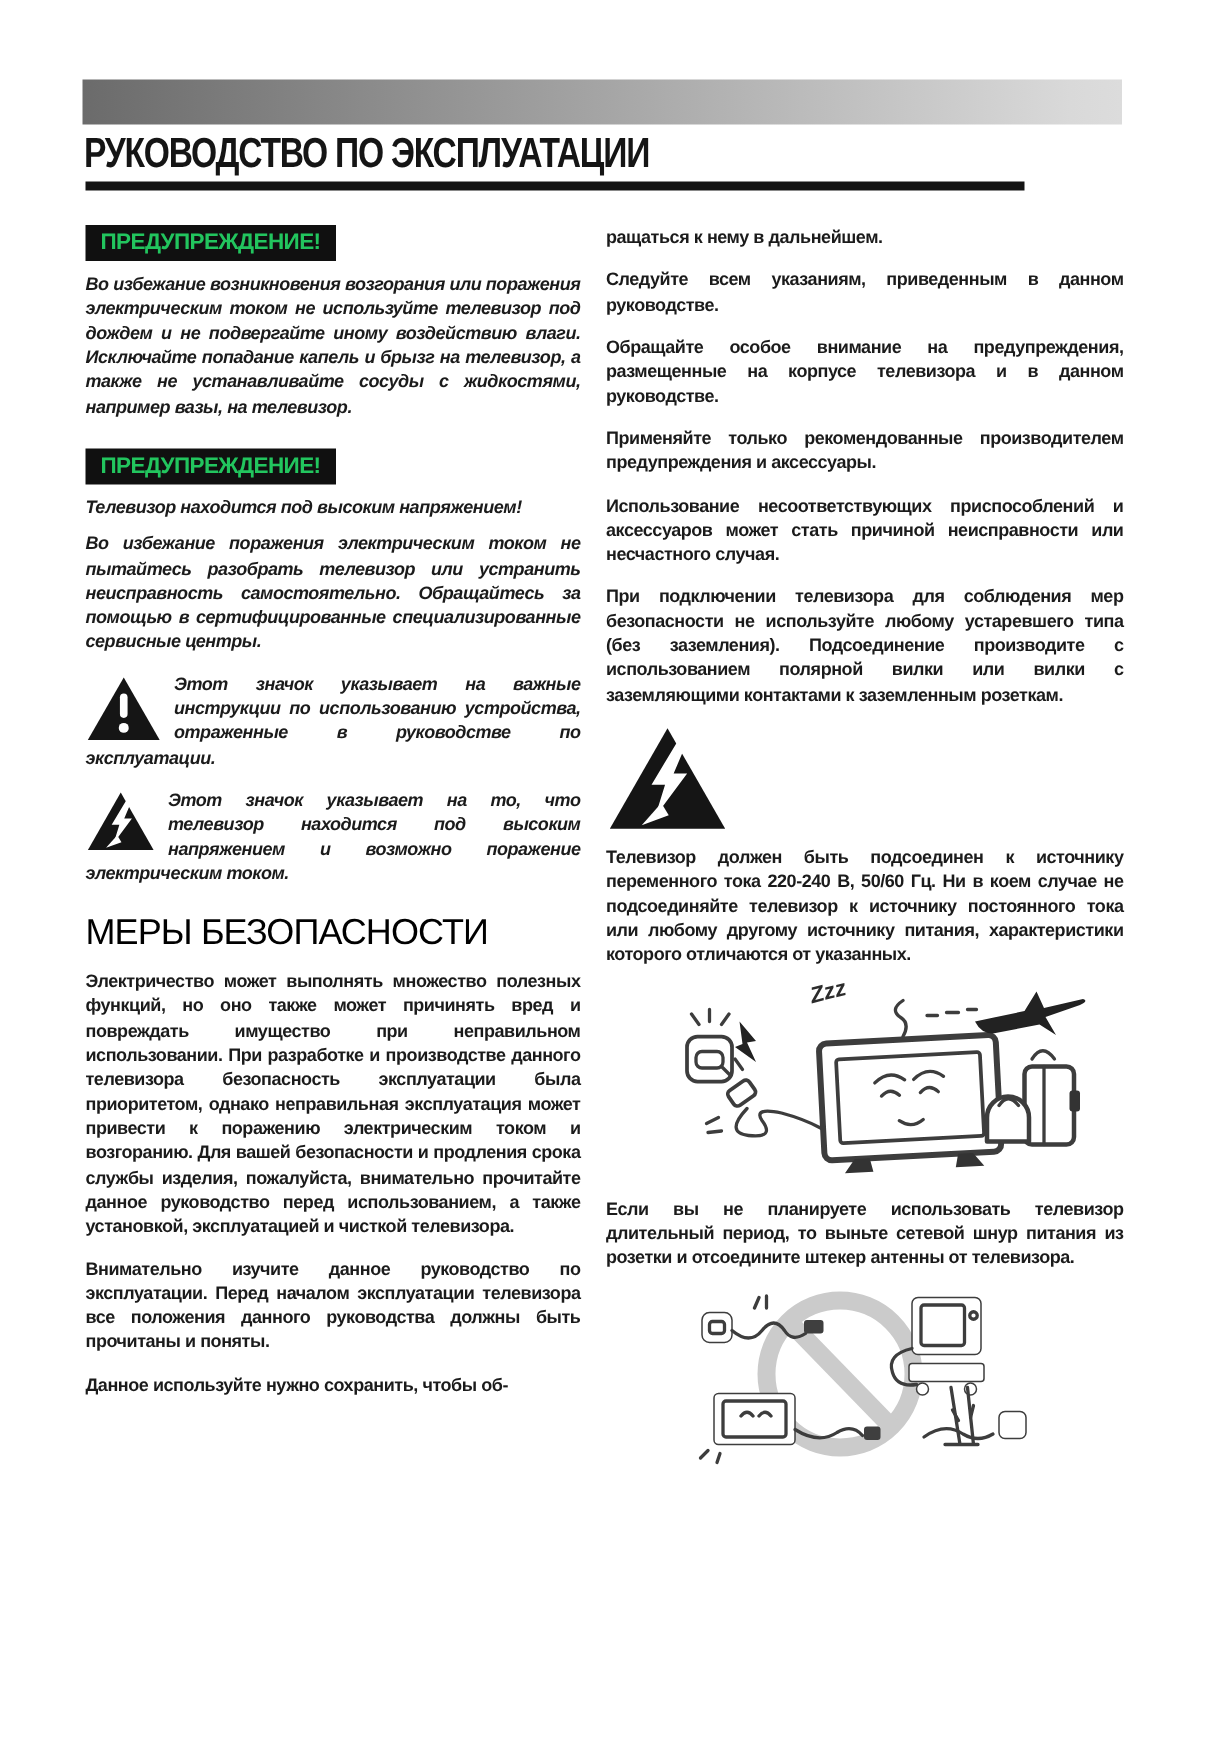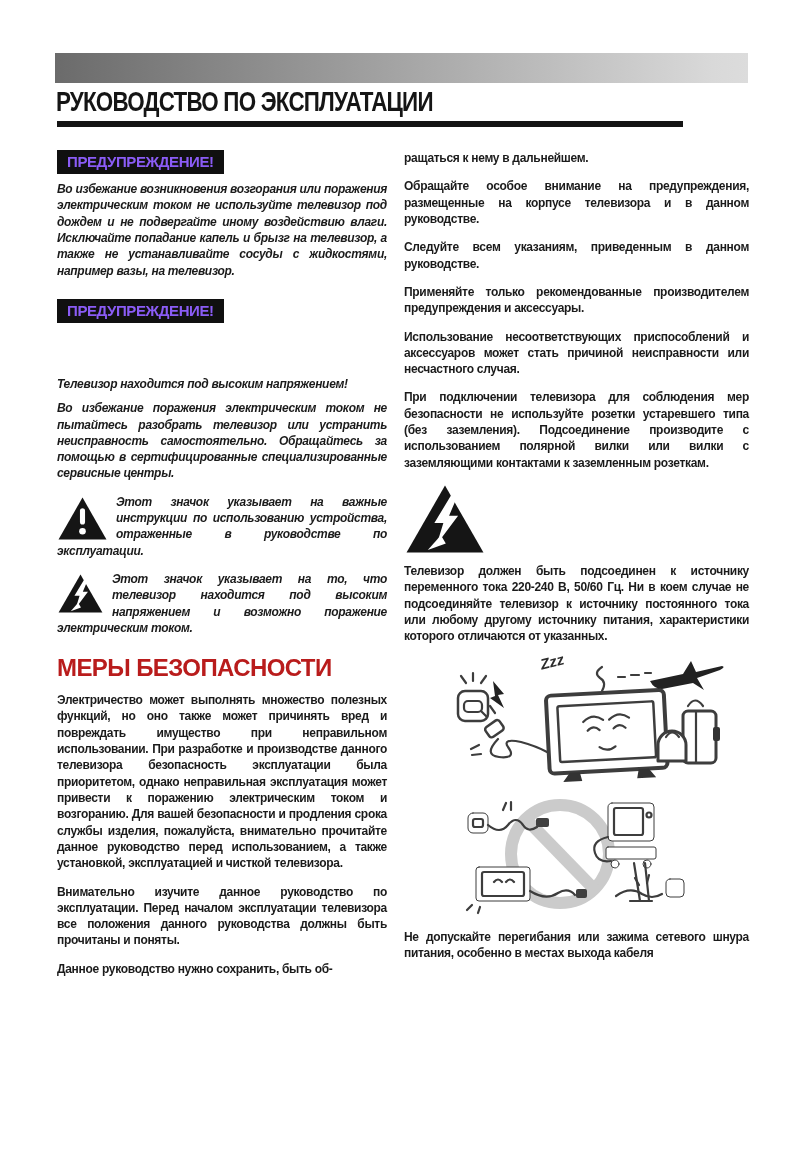--- a/index.html
+++ b/index.html
@@ -10,27 +10,27 @@
   .title{position:absolute;left:56px;top:86px;margin:0;font-size:28px;font-weight:bold;
         letter-spacing:-1px;white-space:nowrap;color:#151515;
         transform:scaleX(.80);transform-origin:left center;}
   .title-rule{position:absolute;left:57px;top:121px;width:626px;height:6px;background:#141414;}
   .col{position:absolute;top:150px;}
   .col-left{left:57px;width:330px;}
   .col-right{left:404px;width:345px;}
   p.body{margin:0 0 12px 0;font-size:12px;line-height:1.36;font-weight:bold;
         text-align:justify;letter-spacing:-.3px;}
   p.it{font-style:italic;}
-  .warnbox{display:inline-block;background:#101010;color:#8b5cf6;font-weight:bold;
+  .warnbox{display:inline-block;background:#101010;color:#22c55e;font-weight:bold;
         font-size:15px;letter-spacing:-.4px;padding:3px 10px 4px;margin:0 0 7px 0;}
   .warnbox.second{margin-top:8px;}
   .iconpara{clear:both;}
   .iconpara svg{float:left;margin:2px 8px 0 0;}
   .section-heading{clear:both;margin:18px 0 10px 0;font-size:24px;line-height:1.16;
-        font-weight:bold;letter-spacing:-.6px;white-space:nowrap;color:#b91c1c;}
+        font-weight:normal;letter-spacing:-.6px;white-space:nowrap;color:#000000;}
   .big-tri{display:block;margin:4px 0 8px 0;}
   .illus{position:relative;}
   .illus1{margin:0 0 8px 48px;}
   .illus2{margin:2px 0 10px 14px;}
   .zzz{position:absolute;left:88px;top:-4px;font-weight:bold;font-style:italic;
         font-size:15px;transform:rotate(-14deg);color:#2c2c2c;}
   svg .ln{stroke:#3d3d3d;stroke-width:2.2;fill:none;stroke-linecap:round;stroke-linejoin:round;}
   svg .lnw{stroke:#3d3d3d;fill:#fff;stroke-linecap:round;stroke-linejoin:round;}
 </style>
 </head>
@@ -45,21 +45,21 @@
   <div class="col col-left">
 
     <div class="warnbox">
       <span>ПРЕДУПРЕЖДЕНИЕ!</span>
     </div>
     <p class="body it">Во избежание возникновения возгорания или поражения электрическим током не используйте телевизор под дождем и не подвергайте иному воздействию влаги. Исключайте попадание капель и брызг на телевизор, а также не устанавливайте сосуды с жидкостями, например вазы, на телевизор.</p>
 
     <div class="warnbox second">
       <span>ПРЕДУПРЕЖДЕНИЕ!</span>
     </div>
-    <p class="body it" style="margin-bottom:8px;margin-top:46px;">Телевизор находится под высоким напряжением!</p>
+    <p class="body it" style="margin-bottom:8px;">Телевизор находится под высоким напряжением!</p>
     <p class="body it">Во избежание поражения электрическим током не пытайтесь разобрать телевизор или устранить неисправность самостоятельно. Обращайтесь за помощью в сертифицированные специализированные сервисные центры.</p>
 
     <p class="body it iconpara">
       <svg width="51" height="45" viewBox="0 0 100 88">
         <path d="M50 3 L97 85 L3 85 Z" fill="#151515"></path>
         <rect x="45" y="24" width="10" height="32" rx="5" fill="#fff"></rect>
         <circle cx="50" cy="69" r="6.5" fill="#fff"></circle>
       </svg>
       <span>Этот значок указывает на важные инструкции по использованию устройства, отраженные в руководстве по эксплуатации.</span>
     </p>
@@ -70,30 +70,30 @@
         <path d="M58 14 L37 49 h11 l-8 26 L66 40 h-11 l11 -26 Z" fill="#fff"></path>
         <polygon points="29,82 45,64 51,74" fill="#fff"></polygon>
       </svg>
       <span>Этот значок указывает на то, что телевизор находится под высоким напряжением и возможно поражение электрическим током.</span>
     </p>
 
     <h2 class="section-heading"><span>МЕРЫ БЕЗОПАСНОСТИ</span><br></h2>
 
     <p class="body">Электричество может выполнять множество полезных функций, но оно также может причинять вред и повреждать имущество при неправильном использовании. При разработке и производстве данного телевизора безопасность эксплуатации была приоритетом, однако неправильная эксплуатация может привести к поражению электрическим током и возгоранию. Для вашей безопасности и продления срока службы изделия, пожалуйста, внимательно прочитайте данное руководство перед использованием, а также установкой, эксплуатацией и чисткой телевизора.</p>
     <p class="body">Внимательно изучите данное руководство по эксплуатации. Перед началом эксплуатации телевизора все положения данного руководства должны быть прочитаны и поняты.</p>
-    <p class="body">Данное руководство нужно сохранить, быть об-</p>
+    <p class="body">Данное используйте нужно сохранить, чтобы об-</p>
   </div>
 
   <div class="col col-right">
     <p class="body">ращаться к нему в дальнейшем.</p>
+    <p class="body">Следуйте всем указаниям, приведенным в данном руководстве.</p>
     <p class="body">Обращайте особое внимание на предупреждения, размещенные на корпусе телевизора и в данном руководстве.</p>
-    <p class="body">Следуйте всем указаниям, приведенным в данном руководстве.</p>
     <p class="body">Применяйте только рекомендованные производителем предупреждения и аксессуары.</p>
     <p class="body">Использование несоответствующих приспособлений и аксессуаров может стать причиной неисправности или несчастного случая.</p>
-    <p class="body">При подключении телевизора для соблюдения мер безопасности не используйте розетки устаревшего типа (без заземления). Подсоединение производите с использованием полярной вилки или вилки с заземляющими контактами к заземленным розеткам.</p>
+    <p class="body">При подключении телевизора для соблюдения мер безопасности не используйте любому устаревшего типа (без заземления). Подсоединение производите с использованием полярной вилки или вилки с заземляющими контактами к заземленным розеткам.</p>
 
     <svg class="big-tri" width="82" height="72" viewBox="0 0 100 88">
       <path d="M50 3 L97 85 L3 85 Z" fill="#151515"></path>
       <path d="M58 14 L37 49 h11 l-8 26 L66 40 h-11 l11 -26 Z" fill="#fff"></path>
       <polygon points="29,82 45,64 51,74" fill="#fff"></polygon>
     </svg>
 
     <p class="body">Телевизор должен быть подсоединен к источнику переменного тока 220-240 В, 50/60 Гц. Ни в коем случае не подсоединяйте телевизор к источнику постоянного тока или любому другому источнику питания, характеристики которого отличаются от указанных.</p>
 
     <div class="illus illus1">
@@ -126,20 +126,21 @@
           <rect class="lnw" x="231" y="54" width="33" height="52" rx="5" stroke-width="3"></rect>
           <rect x="261" y="70" width="7" height="14" rx="2" fill="#333"></rect>
           <path class="ln" d="M244 54 v52"></path>
           <path class="ln" d="M236 49 q7 -11 15 0" stroke-width="2.5"></path>
           <path class="lnw" d="M206 88 a14 14 0 0 1 28 0 v16 h-28 z" stroke-width="3"></path>
           <path class="ln" d="M214 80 q6 -9 13 0"></path>
         </g>
       </svg>
     </div>
 
+    <p class="body">Если вы не планируете использовать телевизор длительный период, то выньте сетевой шнур питания из розетки и отсоедините штекер антенны от телевизора.</p>
 
     <div class="illus illus2">
       <svg width="280" height="118" viewBox="0 0 280 118">
         <g stroke="#cbcbcb" stroke-width="12" fill="none">
           <circle cx="142" cy="57" r="49"></circle>
           <line x1="108" y1="22" x2="176" y2="92"></line>
         </g>
         <g>
           <rect class="lnw" x="50" y="16" width="20" height="20" rx="5"></rect>
           <rect class="ln" x="55" y="22" width="10" height="8" rx="2"></rect>
@@ -160,16 +161,15 @@
           <rect x="158" y="92" width="11" height="9" rx="2" fill="#3f3f3f"></rect>
           <path class="ln" d="M54 108 l-5 5 M62 110 l-2 6"></path>
           <path class="ln" d="M216 66 l6 38 M227 66 l4 38 M212 104 h22"></path>
           <path class="ln" d="M198 99 q14 -10 26 -2 q10 6 20 0"></path>
           <rect class="lnw" x="248" y="82" width="18" height="18" rx="4"></rect>
           <path class="ln" d="M221 88 l-4 -7 M229 86 l2 -8"></path>
         </g>
       </svg>
     </div>
 
-    <p class="body" style="margin-bottom:0;">Не допускайте перегибания или зажима сетевого шнура питания, особенно в местах выхода кабеля</p>
   </div>
 
 </div>
 
 </body></html>

